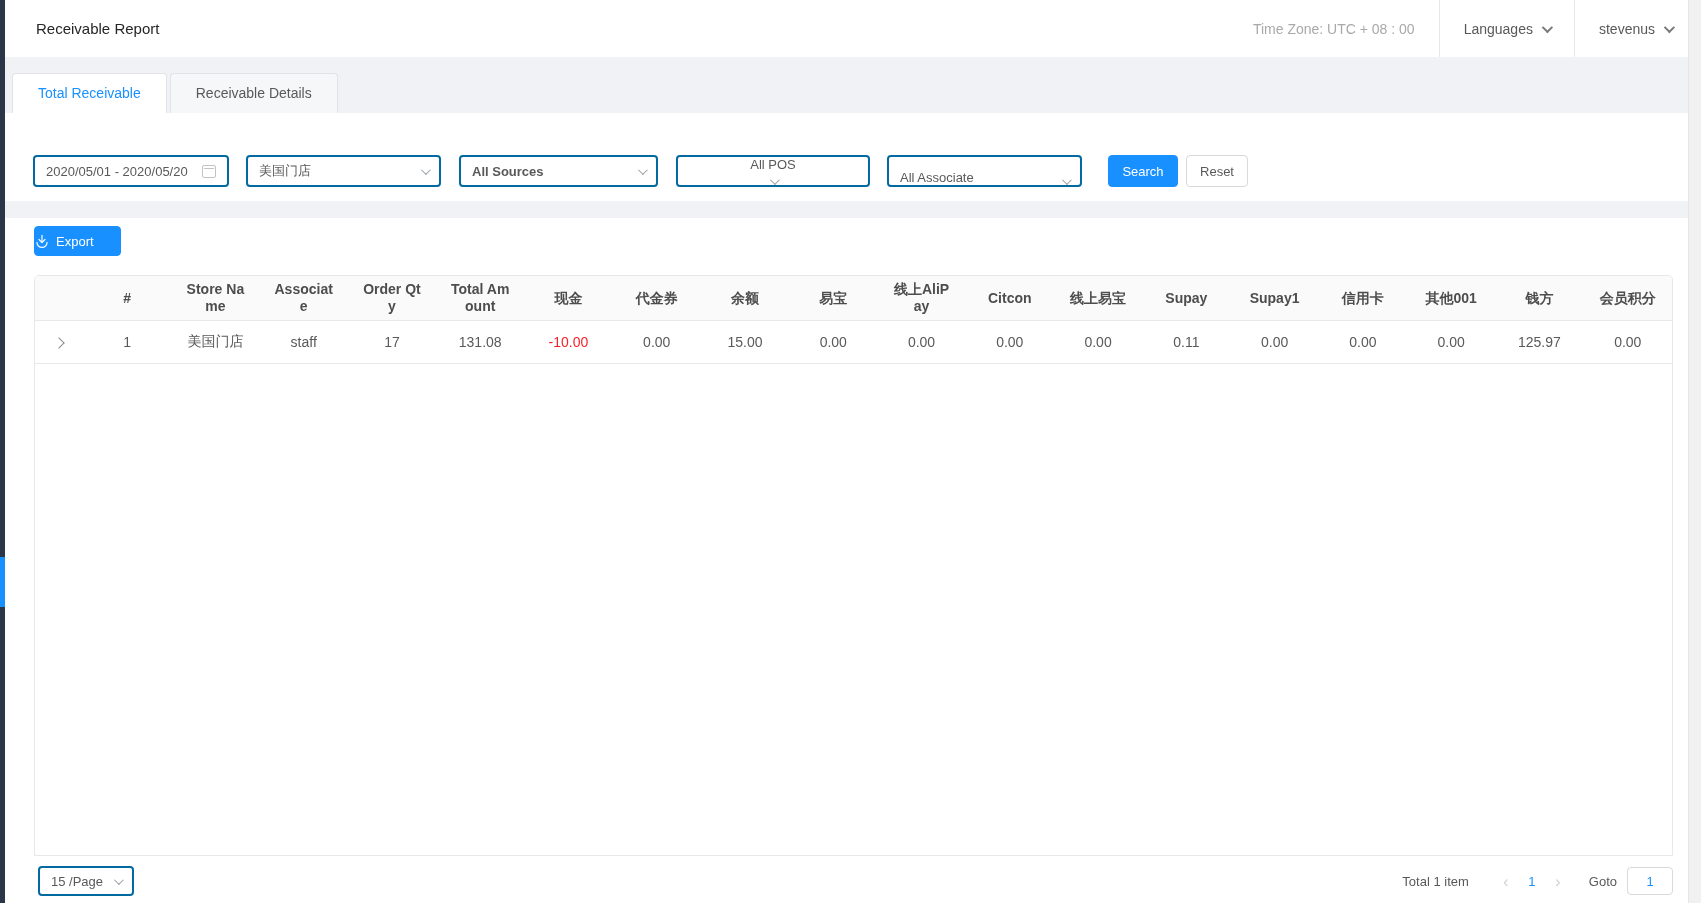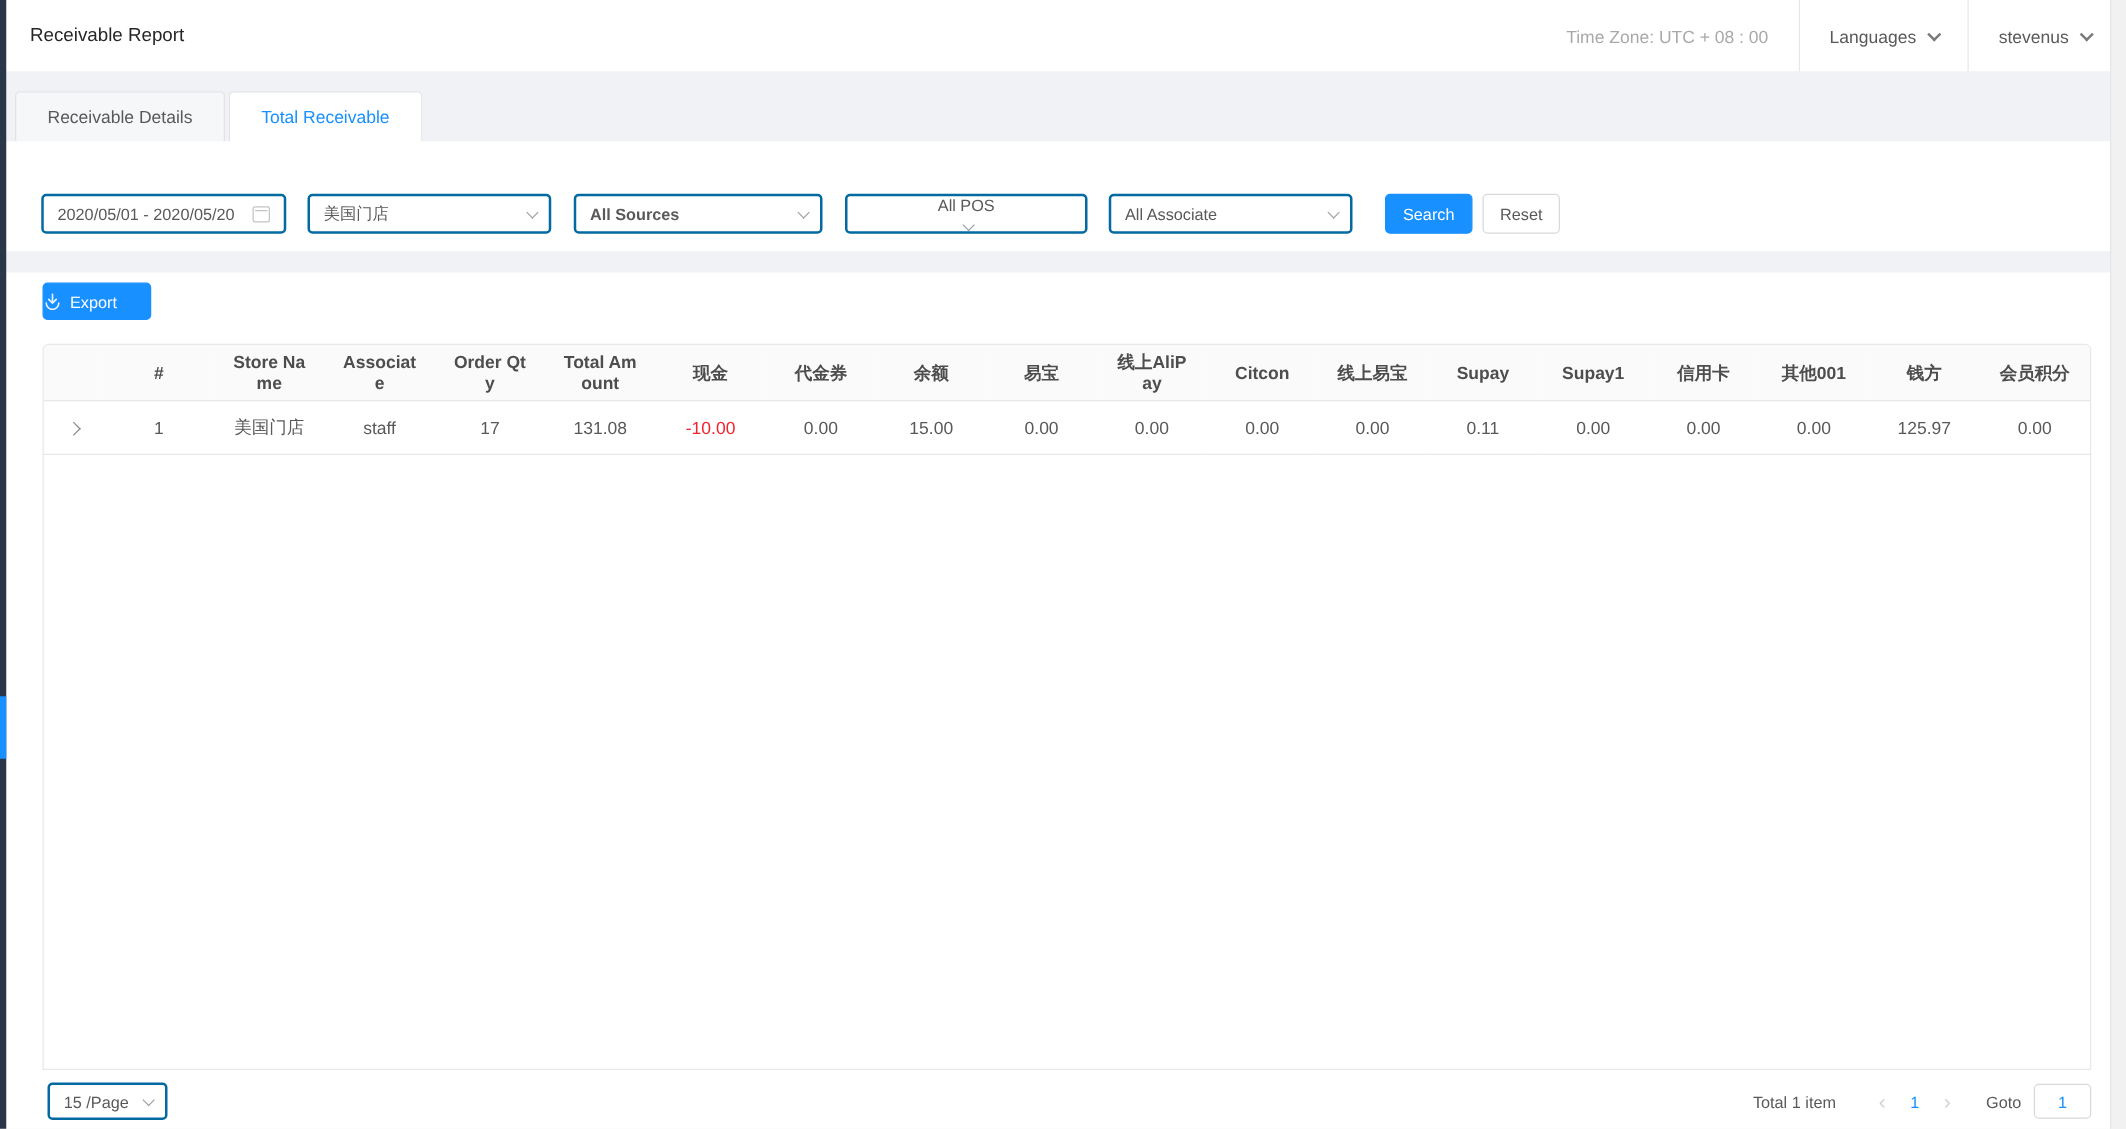--- a/index.html
+++ b/index.html
@@ -9,21 +9,21 @@
   .sidebar-sliver { position:absolute; left:0; top:0; width:5px; height:903px; background:#2b3648; z-index:10; }
   .sidebar-active { position:absolute; left:0; top:557px; width:5px; height:50px; background:#1890ff; }
 
   
   .scrollbar { position:absolute; right:0; top:0; width:13px; height:903px; background:#f1f1f1; border-left:1px solid #e6e6e6; z-index:10; }
 
   .page { position:absolute; left:5px; top:0; width:1683px; height:903px; background:#f0f2f5; }
 
   
   .topbar { height:57px; background:#fff; display:flex; align-items:center; }
-  .topbar-title { font-size:15px; color:#262626; padding-left:19px; flex:0 0 auto; }
+  .topbar-title { font-size:15px; color:#262626; padding-left:31px; flex:0 0 auto; }
   .topbar-spacer { flex:1; }
   .tz { font-size:14px; color:#a9a9a9; padding-right:24px; }
   .top-divider { width:1px; height:57px; background:#e8e8e8; }
   .top-item { display:flex; align-items:center; gap:9px; font-size:14px; color:#595959; padding:0 24px; height:57px; cursor:pointer; }
   .top-item.last { padding-right:16px; }
   .chev-down { width:8px; height:8px; border-right:2px solid #7a7a7a; border-bottom:2px solid #7a7a7a; transform:rotate(45deg) translateY(-2px); display:inline-block; }
 
   
   .tabbar { height:56px; padding-left:7px; display:flex; align-items:flex-end; }
   .tab { height:40px; line-height:38px; padding:0 25px; font-size:14px; border:1px solid #e1e3e6; border-bottom:none; border-radius:4px 4px 0 0; margin-right:3px; background:#f6f7f9; color:#595959; cursor:pointer; }
@@ -32,21 +32,21 @@
   
   .filter-card { background:#fff; height:88px; padding:28px 0 0 28px; display:flex; align-items:center; gap:0; }
   .ctl { height:32px; border:2px solid #0369a1; border-radius:4px; background:#fff; display:flex; align-items:center; font-size:13px; color:#595959; padding:0 11px; }
   .ctl .grow { flex:1; }
   .date-input { width:196px; margin-right:17px; }
   .date-input input { border:none; outline:none; width:150px; font-size:13px; color:#595959; font-family:"Liberation Sans",sans-serif; background:transparent; }
   .sel { cursor:pointer; }
   .sel-store { width:195px; margin-right:18px; }
   .sel-source { width:199px; margin-right:18px;font-weight:bold; }
   .sel-pos { width:194px; margin-right:17px;flex-direction:column; }
-  .sel-assoc { width:195px; margin-right:26px; }
+  .sel-assoc { width:195px; margin-right:26px;align-items:flex-end; }
   .sel .chev { width:7px; height:7px; border-right:1.5px solid #9aa0a6; border-bottom:1.5px solid #9aa0a6; transform:rotate(45deg) translateY(-2px); }
   .cal-icon { width:14px; height:13px; border:1.4px solid #c3c3c3; border-radius:2px; position:relative; }
   .cal-icon:before { content:""; position:absolute; left:1px; right:1px; top:2px; border-top:1.4px solid #c3c3c3; }
   .btn { height:32px; border-radius:4px; font-size:13px; display:flex; align-items:center; justify-content:center; cursor:pointer; }
   .btn-search { width:70px; background:#1890ff; border:1px solid #1890ff; color:#fff; margin-right:8px; }
   .btn-reset { width:62px; background:#fff; border:1px solid #d9d9d9; color:#595959; }
 
   .gray-gap { height:17px; }
 
   
@@ -91,22 +91,22 @@
       <span class="chev-down"></span>
     </div>
     <div class="top-divider"></div>
     <div class="top-item last">
       <span>stevenus</span>
       <span class="chev-down"></span>
     </div>
   </div>
 
   <div class="tabbar">
+    <div class="tab active">Total Receivable</div>
     <div class="tab">Receivable Details</div>
-    <div class="tab active">Total Receivable</div>
   </div>
 
   <div class="filter-card">
     <div class="ctl date-input">
       <input readonly="" value="2020/05/01 - 2020/05/20" style="">
       <span class="grow"></span>
       <span class="cal-icon"></span>
     </div>
     <div class="ctl sel sel-store">
       <span>美国门店</span>

